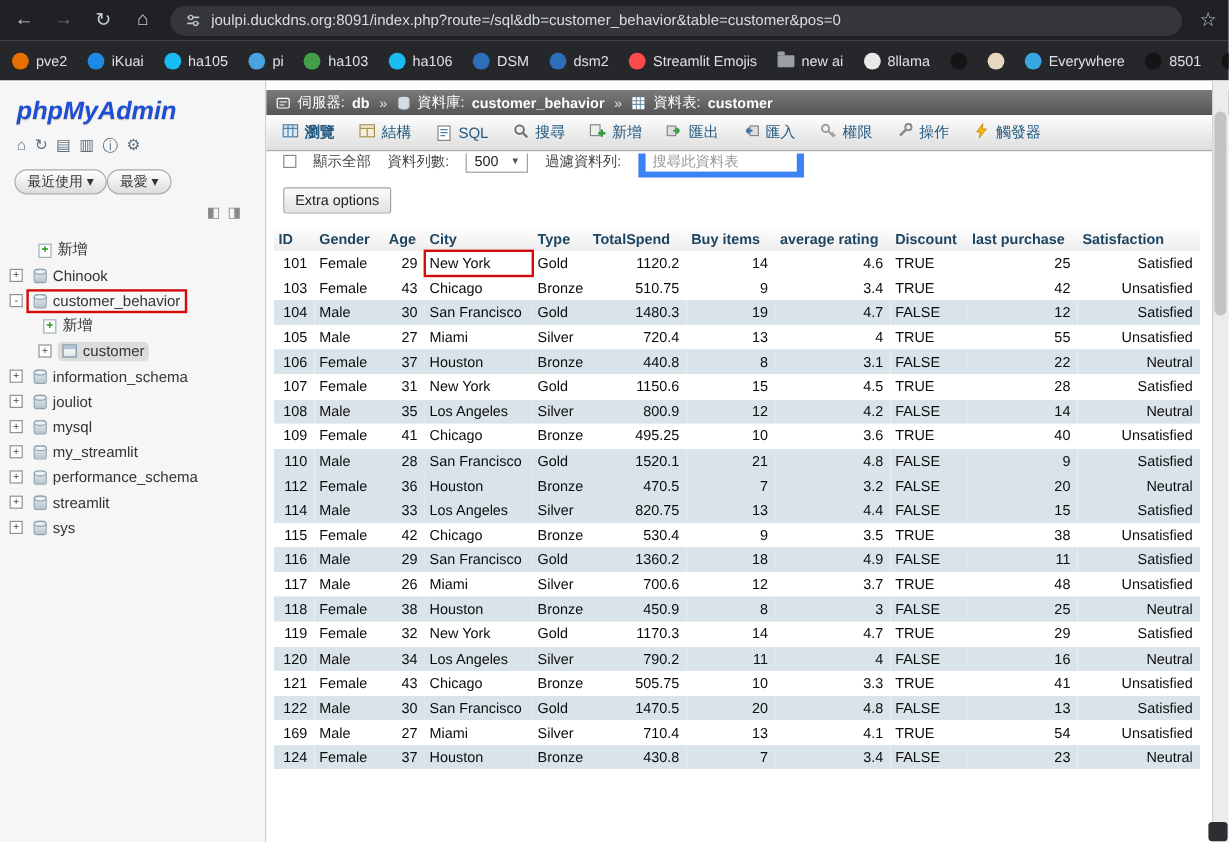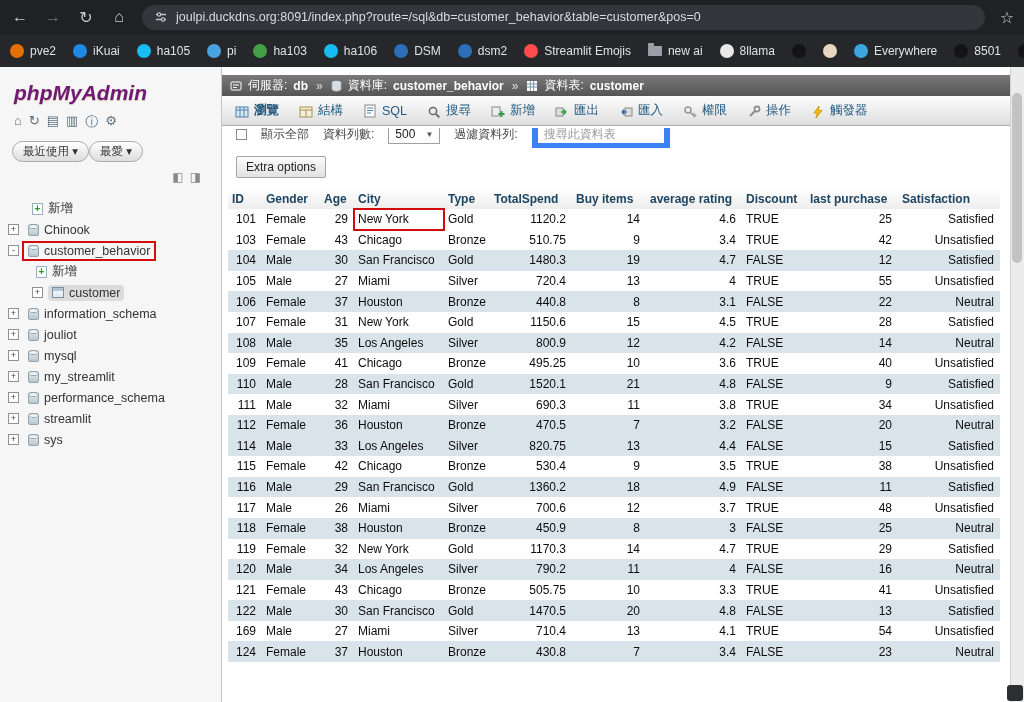--- a/index.html
+++ b/index.html
@@ -19,21 +19,21 @@
     font-size:12px;color:#dfe1e5;overflow:hidden;white-space:nowrap}
   .bm{display:flex;align-items:center;gap:6px;cursor:pointer;flex:none}
   .favicon{width:14px;height:14px;border-radius:50%;flex:none}
   .folder-ico{width:14px;height:10px;background:#9aa0a6;border-radius:1px;position:relative;flex:none}
   .folder-ico::before{content:"";position:absolute;top:-3px;left:0;width:6px;height:3px;background:#9aa0a6;border-radius:1px 1px 0 0}
 
   
   .pma{display:flex;height:635px;position:relative;overflow:hidden}
 
   .sidebar{width:222px;background:#f6f6f6;border-right:1px solid #c6c6c6;padding-top:10px;flex:none;overflow:hidden}
-  .pma-logo{font-size:21px;font-weight:bold;font-style:italic;color:#701a75;padding:4px 14px 6px;
+  .pma-logo{font-size:21px;font-weight:bold;font-style:italic;color:#1d4ed8;padding:4px 14px 6px;
     text-shadow:0 1px 1px rgba(140,80,0,.35);cursor:pointer}
   .side-icons{display:flex;gap:7px;padding:2px 14px 6px}
   .side-icons span{font-size:13px;color:#5c7080;cursor:pointer}
   .quick-btns{display:flex;gap:0;padding:4px 12px 6px}
   .quick-btn{border:1px solid #aaa;background:linear-gradient(#fff,#ddd);border-radius:11px;
     font-size:11.5px;color:#333;padding:2px 10px;cursor:pointer;white-space:nowrap}
   .panel-ctl{display:flex;justify-content:flex-end;gap:6px;padding:2px 20px 2px 0}
   .panel-ctl span{font-size:12px;color:#8a8a8a;cursor:pointer}
 
   .db-tree{margin-top:12px}
@@ -55,21 +55,21 @@
   
   .main{flex:1;display:flex;flex-direction:column;padding-top:8px;background:#fff;min-width:0}
   .breadcrumb{height:21px;background:linear-gradient(#7a7a7a,#545454);color:#fff;display:flex;
     align-items:center;gap:6px;padding:0 8px;font-size:12px;flex:none;white-space:nowrap}
   .crumb-val{font-weight:bold;cursor:pointer}
   .crumb-sep{color:#e0e0e0;margin:0 2px}
   .bc-ico{display:inline-flex;flex:none}
 
   .tabbar{height:30px;display:flex;align-items:center;gap:2px;background:linear-gradient(#fdfdfd,#dedede);
     border-bottom:1px solid #ababab;padding:0 4px;flex:none}
-  .tab{display:flex;align-items:flex-end;gap:5px;padding:22px 9px;font-size:12.5px;color:#235a81;cursor:pointer;white-space:nowrap}
+  .tab{display:flex;align-items:flex-start;gap:5px;padding:22px 9px;font-size:12.5px;color:#235a81;cursor:pointer;white-space:nowrap}
   .tab.active{font-weight:bold}
   .tab-icon{display:inline-flex;flex:none}
 
   .results-bar{height:20px;overflow:hidden;position:relative;margin:2px 0 4px;flex:none}
   .results-inner{display:flex;align-items:center;gap:14px;margin-top:-9px;padding-left:14px;font-size:12px;color:#444;white-space:nowrap}
   .cb{width:11px;height:11px;border:1px solid #8a8a8a;background:#fff;flex:none}
   .mini-select{border:1px solid #9f9f9f;background:#fff;padding:2px 6px;font-size:12px;color:#222;
     display:inline-flex;align-items:center;gap:10px;cursor:pointer}
   .mini-select .arrow{font-size:8px;color:#555}
   .mini-input{border:6px solid #3b82f6;padding:2px 6px;font-size:12px;width:138px;color:#333}
@@ -548,33 +548,20 @@
             <td class="r">28</td>
             <td class="l">San Francisco</td>
             <td class="l">Gold</td>
             <td class="r">1520.1</td>
             <td class="r">21</td>
             <td class="r">4.8</td>
             <td class="l">FALSE</td>
             <td class="r">9</td>
             <td class="r">Satisfied</td>
           </tr>
-          <tr class="">
-            <td class="r">111</td>
-            <td class="l">Male</td>
-            <td class="r">32</td>
-            <td class="l">Miami</td>
-            <td class="l">Silver</td>
-            <td class="r">690.3</td>
-            <td class="r">11</td>
-            <td class="r">3.8</td>
-            <td class="l">TRUE</td>
-            <td class="r">34</td>
-            <td class="r">Unsatisfied</td>
-          </tr>
           <tr class="shade">
             <td class="r">112</td>
             <td class="l">Female</td>
             <td class="r">36</td>
             <td class="l">Houston</td>
             <td class="l">Bronze</td>
             <td class="r">470.5</td>
             <td class="r">7</td>
             <td class="r">3.2</td>
             <td class="l">FALSE</td>

